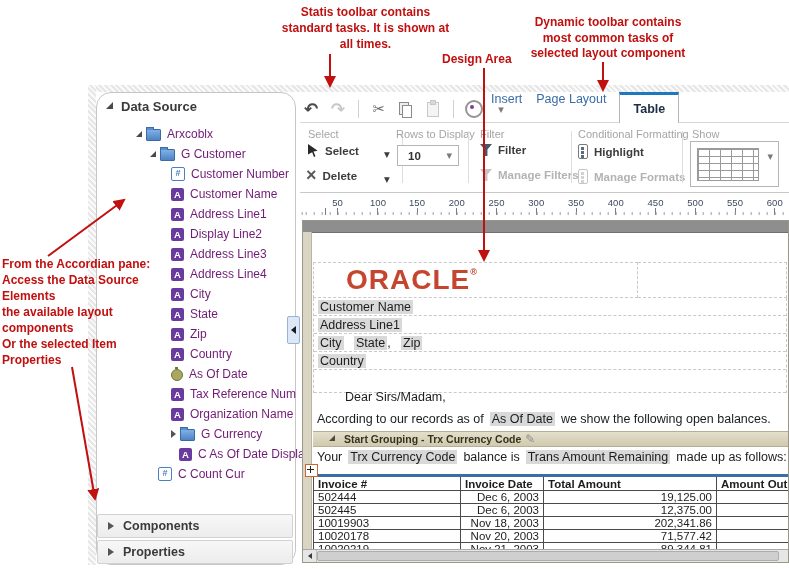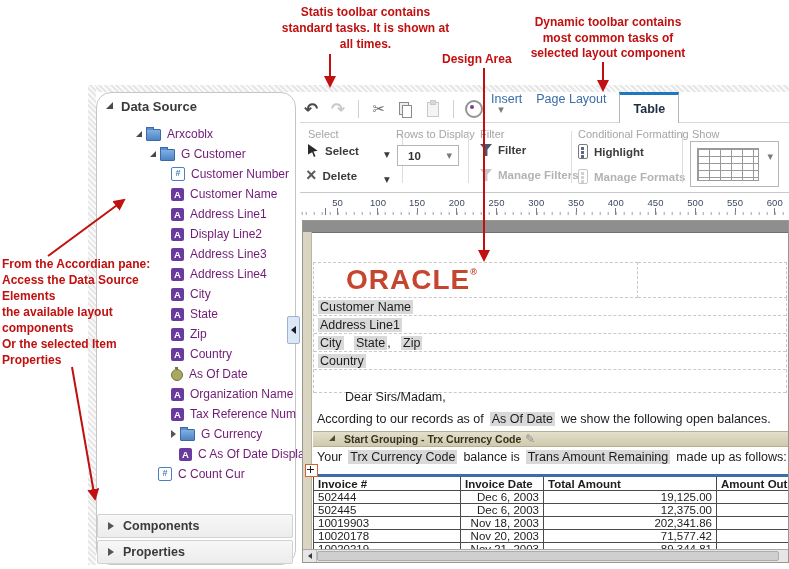--- a/index.html
+++ b/index.html
@@ -215,26 +215,26 @@
     <span class="tw-label">Country</span>
   </div>
       <div class="tree-item t-date lv3">
 
     <span class="tw-icon"></span>
     <span class="tw-label">As Of Date</span>
   </div>
       <div class="tree-item t-text lv3">
 
     <span class="tw-icon"></span>
+    <span class="tw-label">Tax Reference Num</span>
+  </div>
+      <div class="tree-item t-text lv3">
+
+    <span class="tw-icon"></span>
     <span class="tw-label">Organization Name</span>
-  </div>
-      <div class="tree-item t-text lv3">
-
-    <span class="tw-icon"></span>
-    <span class="tw-label">Tax Reference Num</span>
   </div>
       <div class="tree-item t-folder lv3 ex-closed">
     <span class="tw-arrow"></span>
     <span class="tw-icon"></span>
     <span class="tw-label">G Currency</span>
   </div>
       <div class="tree-item t-text lv4">
 
     <span class="tw-icon"></span>
     <span class="tw-label">C As Of Date Display</span>

